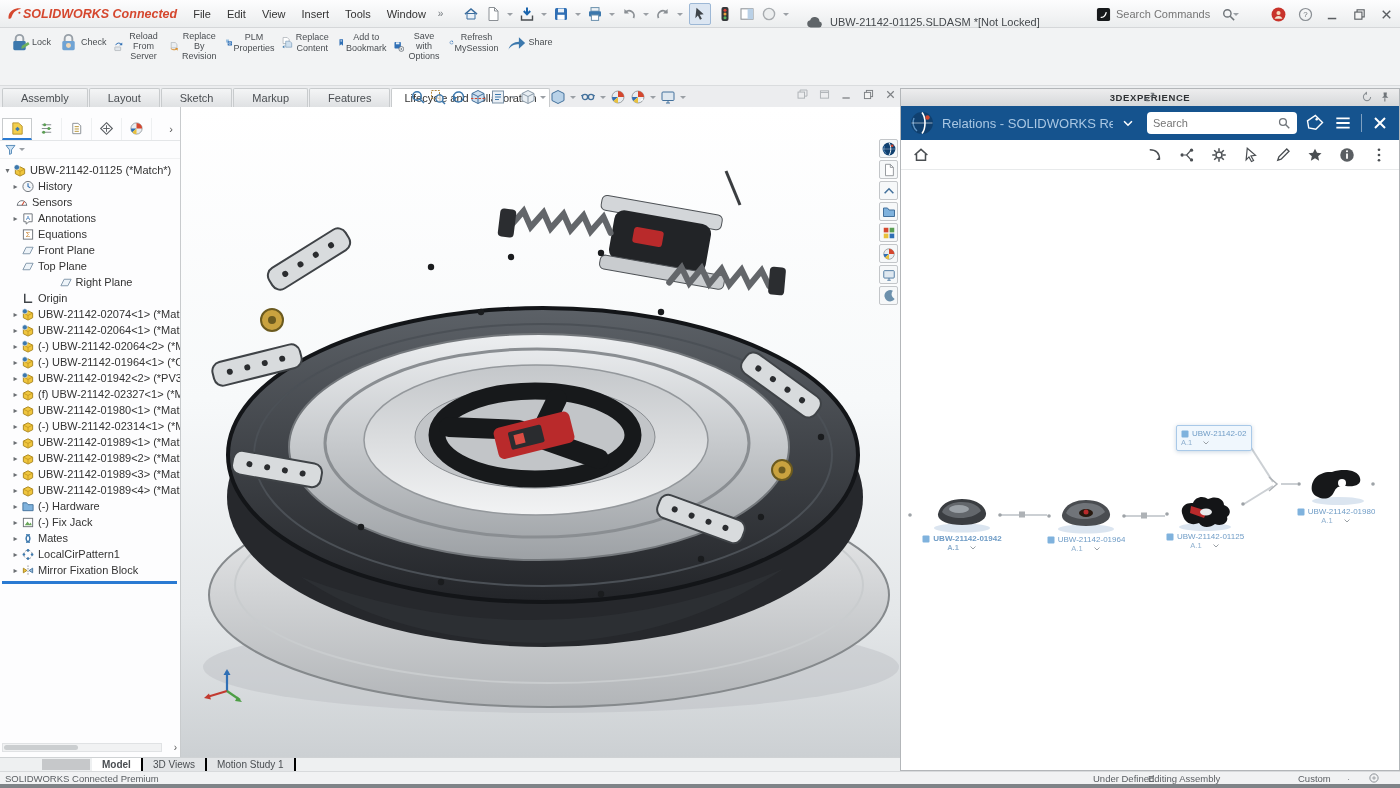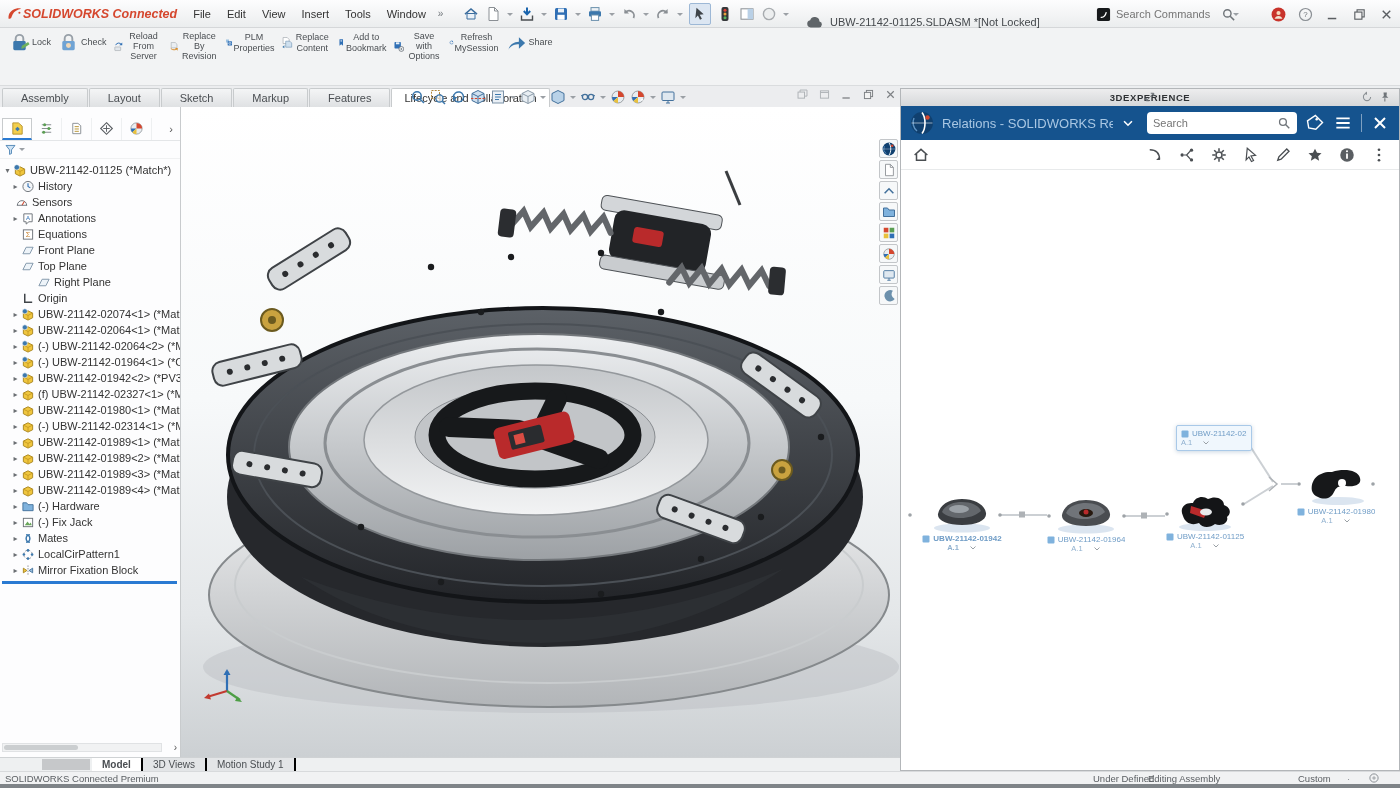--- a/index.html
+++ b/index.html
@@ -619,21 +619,21 @@
         </div>
         <div class="trow" style="padding-left: 10px;">
           <span class="arr"></span>
           <span class="ic">
             <svg xmlns="http://www.w3.org/2000/svg" viewBox="0 0 14 14">
               <path d="M1.5 10.5 5 3.5h7.5L9 10.5z" fill="#eef4f9" stroke="#7d93a8"></path>
             </svg>
           </span>
           <span>Top Plane</span>
         </div>
-        <div class="trow" style="padding-left: 26px;">
+        <div class="trow" style="padding-left: 0; justify-content: center;">
           <span class="arr"></span>
           <span class="ic">
             <svg xmlns="http://www.w3.org/2000/svg" viewBox="0 0 14 14">
               <path d="M1.5 10.5 5 3.5h7.5L9 10.5z" fill="#eef4f9" stroke="#7d93a8"></path>
             </svg>
           </span>
           <span>Right Plane</span>
         </div>
         <div class="trow" style="padding-left: 10px;">
           <span class="arr"></span>

